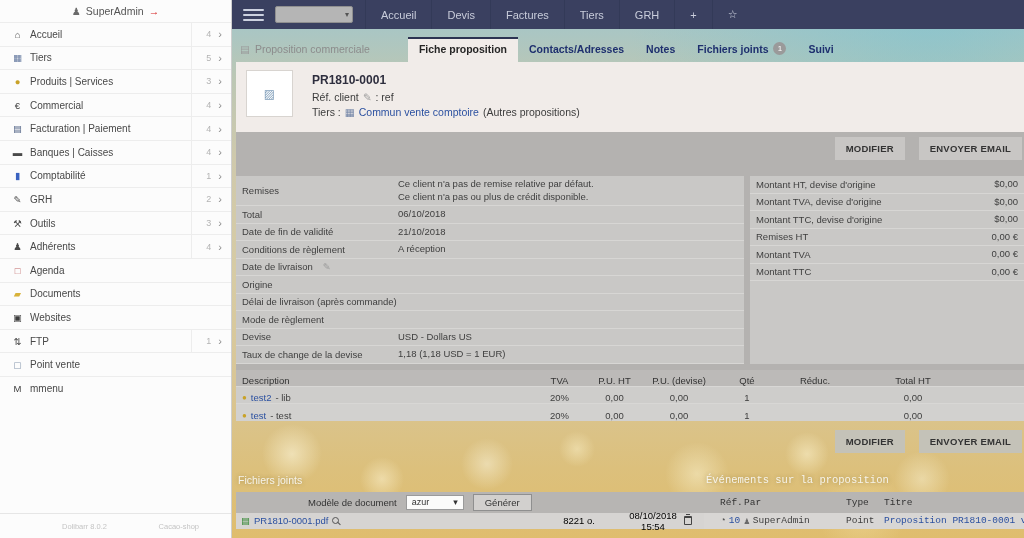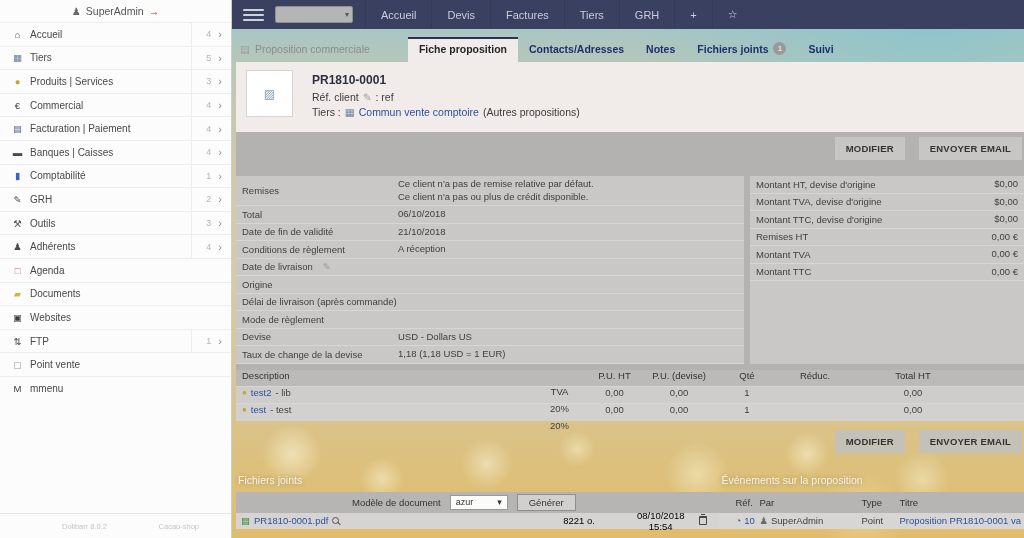--- a/index.html
+++ b/index.html
@@ -87,43 +87,43 @@
   .dtable.right { width:274px; margin-left:auto; }
   .drow { display:flex; min-height:17.5px; align-items:center;
     border-bottom:1px solid #d7d6d4; font-size:9.5px; color:#3e3e3e; }
   .dlabel { width:162px; padding-left:6px; flex-shrink:0; display:flex; align-items:center; gap:10px; }
   .dvalue { flex:1; white-space:pre-line; line-height:12.5px; padding:2px 0; }
   .dtable.right .dlabel { flex:1; width:auto; }
   .dtable.right .dvalue { flex:none; padding-right:6px; text-align:right; white-space:nowrap; }
 
   
   .lines { margin-top:6px; }
-  .lrow { display:flex; align-items:flex-start; font-size:9.5px; color:#3e3e3e; }
+  .lrow { display:flex; align-items:flex-end; font-size:9.5px; color:#3e3e3e; }
   .lrow.lhead { background:#bcbab8; height:16px; color:#333; }
   .lrow.ldata { height:17.5px; border-top:1px solid #d8d7d5; background:#cecdcb; }
   .lrow.ldata:nth-of-type(2) { background:#d2d1cf; }
   .c-desc { flex:1; padding-left:6px; display:flex; gap:4px; align-items:center; }
   .c-tva { width:55px; text-align:center;margin-top:16px; }
   .c-puht { width:55px; text-align:center; }
   .c-pudev { width:74px; text-align:center; }
   .c-qte { width:62px; text-align:center; }
   .c-reduc { width:74px; text-align:center; }
   .c-total { width:122px; text-align:center; }
   .c-sp { width:50px; }
   .dot { font-size:8px; }
 
   
   .bottom-row { display:flex; margin-top:21px; }
   .section.files { width:508px; }
-  .section.events { width:320px; margin-left:auto; }
+  .section.events { width:320px; margin-left:auto;font-family:Liberation Mono, monospace; }
   .section-title { color:#f6f3ea; font-size:10.5px; margin:0 0 6px 2px;
     text-shadow:0 0 4px rgba(110,90,30,.45); }
   .bar-head { background:#b7b5b3; height:21px; display:flex; align-items:center;
     font-size:9.5px; color:#333; }
-  .files .bar-head { padding-left:116px; gap:9px; }
+  .files .bar-head { padding-left:72px; gap:9px; }
   .mini-select { background:#fbfbfa; border:1px solid #9a9a9a; height:15px; width:58px;
     display:flex; align-items:center; justify-content:space-between; padding:0 5px;
     font-size:9px; color:#333; cursor:pointer; }
   .mini-btn { background:#d2d0ce; border:1px solid #8f8f8f; height:17px; padding:0 11px;
     font-size:9.5px; display:flex; align-items:center; color:#333; cursor:pointer; }
   .file-row { background:#d6d4d2; height:16px; display:flex; align-items:center;
     font-size:9.5px; padding:0 5px; }
   .f-name { width:288px; display:flex; gap:4px; align-items:center; }
   .f-size { width:100px; text-align:center; }
   .f-date { flex:1; text-align:center; }

